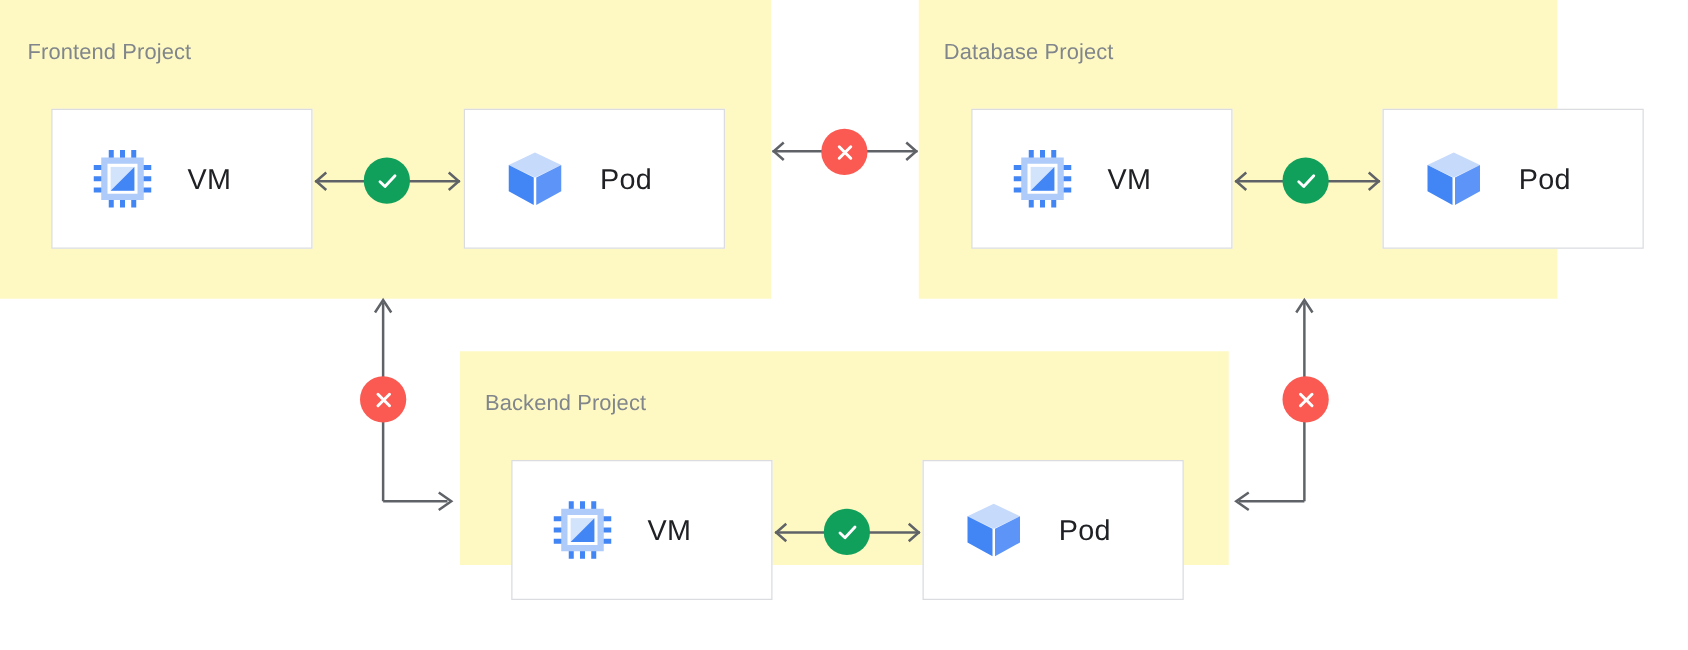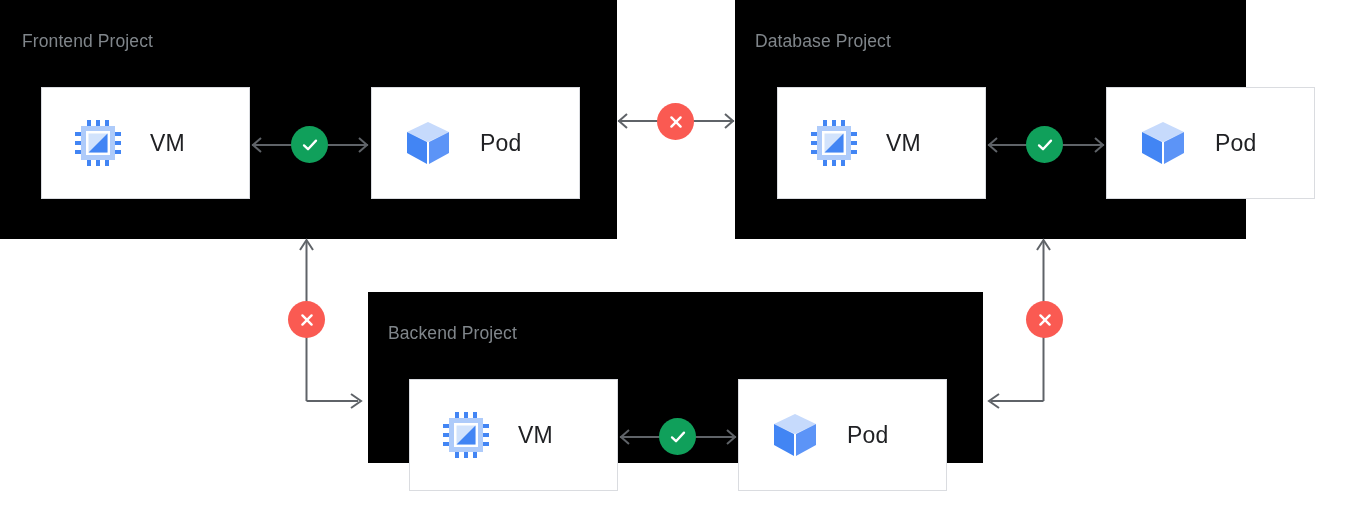--- a/index.html
+++ b/index.html
@@ -15,33 +15,33 @@
     position: relative;
     width: 1350px;
     height: 520px;
     overflow: hidden;
     background: #ffffff;
   }
 
   
   .panel {
     position: absolute;
-    background: #000000;
+    background: #fef9c3;
     box-sizing: border-box;
   }
   .panel-title {
     position: absolute;
     font-size: 17.5px;
     color: #80868b;
     letter-spacing: .1px;
     white-space: nowrap;
   }
   #panel-frontend { left: 0px;   top: 0px;   width: 617px; height: 239px; }
   #panel-database { left: 735px; top: 0px;   width: 511px; height: 239px; }
-  #panel-backend  { left: 368px; top: 292px; width: 615px; height: 171px; }
+  #panel-backend  { left: 368px; top: 281px; width: 615px; height: 171px; }
 
   #panel-frontend .panel-title { left: 22px;  top: 31px; }
   #panel-database .panel-title { left: 20px;  top: 31px; }
   #panel-backend  .panel-title { left: 20px;  top: 31px; }
 
   
   .card {
     position: absolute;
     background: #ffffff;
     border: 1px solid #dadce0;

